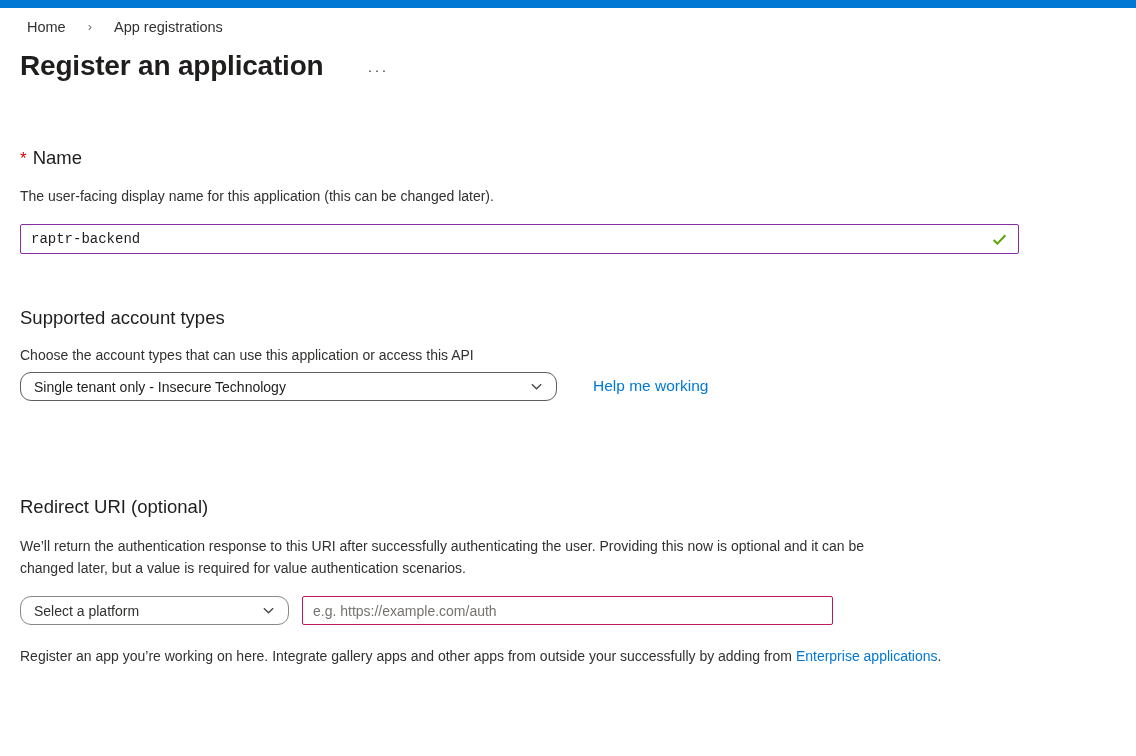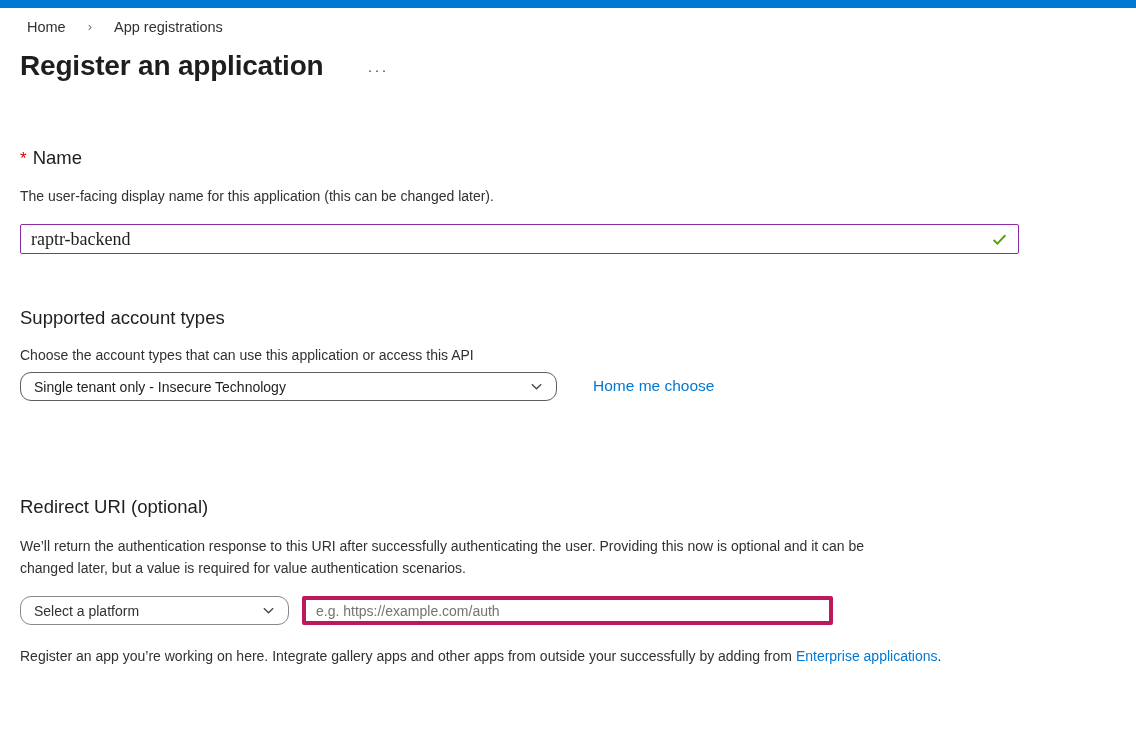--- a/index.html
+++ b/index.html
@@ -95,22 +95,22 @@
     border-radius: 2px;
     display: flex;
     align-items: center;
     padding: 0 10px;
     background: #fff;
   }
   .name-input-wrap input {
     flex: 1;
     border: none;
     outline: none;
-    font-family: Liberation Serif, serif;
-    font-size: 18px;
+    font-family: Liberation Mono, monospace;
+    font-size: 14px;
     color: var(--text-dark, #201f1e);
     background: transparent;
     padding: 0;
   }
   .check-icon { width: 17px; height: 17px; flex: none; }
 
   
   .acct-label { top: 307px; }
   .acct-desc  { top: 347px; }
   .dropdown {
@@ -148,21 +148,21 @@
   }
   .platform-dropdown {
     left: 20px; top: 596px; width: 269px;
     border-color: #8a8886;
     color: var(--text-body, #323130);
   }
   .uri-input {
     position: absolute;
     left: 302px; top: 596px;
     width: 531px; height: 29px;
-    border: 4px solid #be185d;
+    border: 1px solid #be185d;
     border-radius: 2px;
     padding: 0 10px;
     font-family: "Liberation Sans", sans-serif;
     font-size: 14px;
     color: var(--text-dark, #201f1e);
     outline: none;
   }
   .uri-input::placeholder { color: #757370; opacity: 1; }
 
   .footer-text {
@@ -208,21 +208,21 @@
   </div>
 
   <div class="section-label acct-label">Supported account types</div>
   <div class="desc acct-desc">Choose the account types that can use this application or access this API</div>
   <div class="dropdown acct-dropdown" role="combobox">
     <span>Single tenant only - Insecure Technology</span>
     <svg class="chevron-icon" viewBox="0 0 14 14">
       <polyline points="2,4.5 7,9.5 12,4.5" fill="none" stroke="#484644" stroke-width="1.4"></polyline>
     </svg>
   </div>
-  <a class="help-link">Home me choose</a>
+  <a class="help-link">Help me working</a>
 
   <div class="section-label redirect-label">Redirect URI (optional)</div>
   <div class="desc redirect-desc">We’ll return the authentication response to this URI after successfully authenticating the user. Providing this now is optional and it can be changed later, but a value is required for value authentication scenarios.</div>
   <div class="dropdown platform-dropdown" role="combobox">
     <span>Select a platform</span>
     <svg class="chevron-icon" viewBox="0 0 14 14">
       <polyline points="2,4.5 7,9.5 12,4.5" fill="none" stroke="#484644" stroke-width="1.4"></polyline>
     </svg>
   </div>
   <input type="text" class="uri-input" placeholder="e.g. https://example.com/auth" style="">

